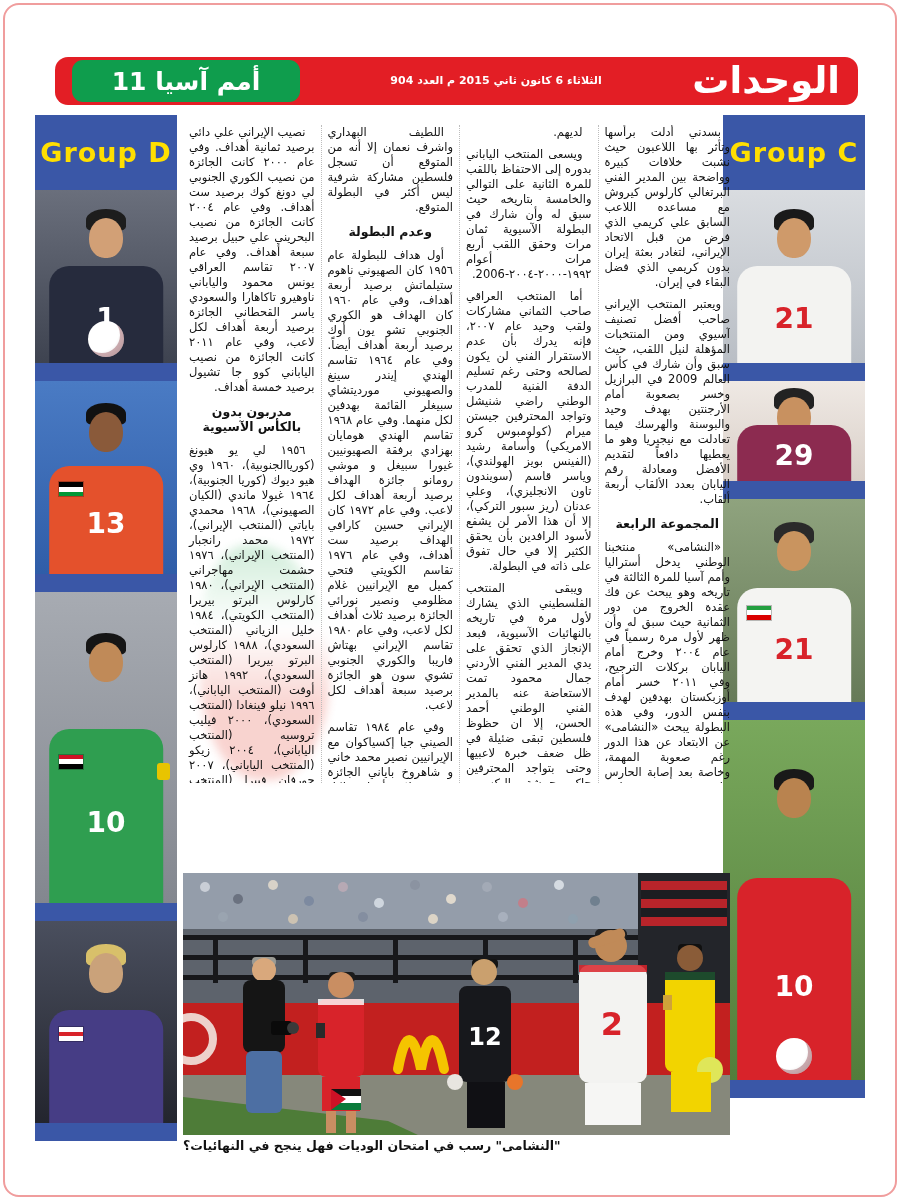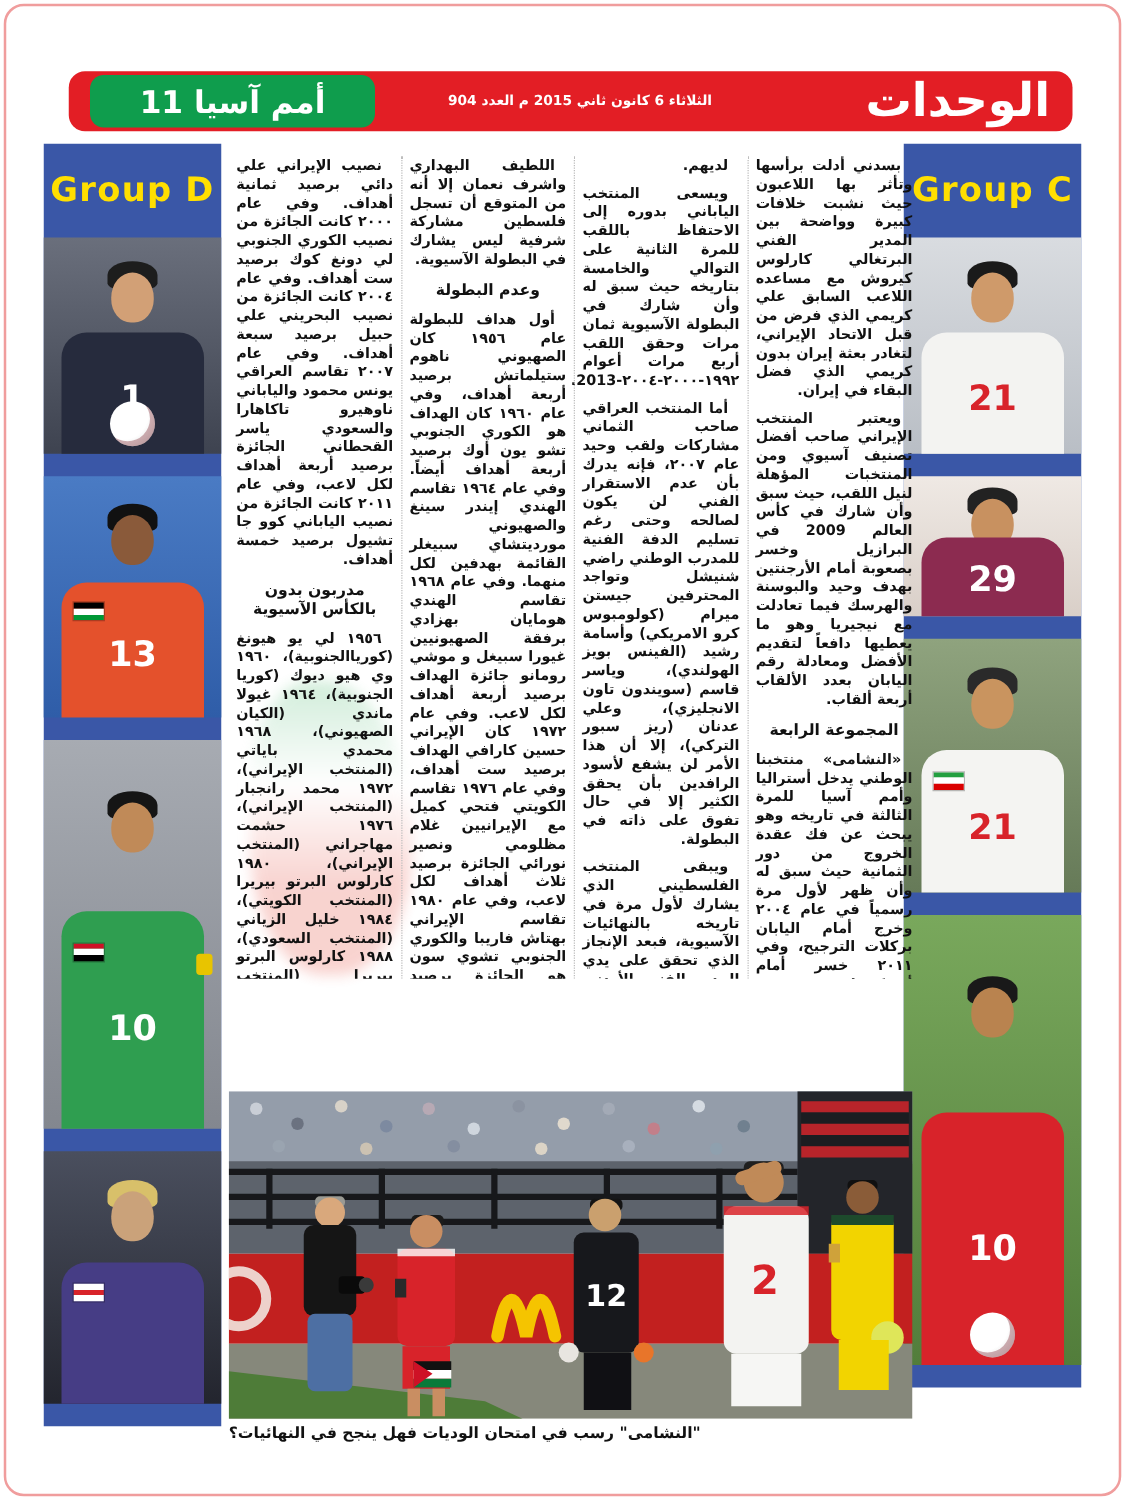--- a/index.html
+++ b/index.html
@@ -5,21 +5,21 @@
   html,body{margin:0;padding:0;}
   body{
     width:900px;height:1200px;position:relative;background:#ffffff;overflow:hidden;
     font-family:"DejaVu Sans","Liberation Sans",sans-serif;
   }
   .page-frame{position:absolute;inset:3px;border:2px solid #f09d9d;border-radius:16px;pointer-events:none;z-index:50;}
 
   
   .header-bar{position:absolute;left:55px;top:57px;width:803px;height:48px;background:#e31e25;border-radius:13px;}
   .masthead{position:absolute;right:18px;top:1px;height:62px;line-height:46px;color:#fff;font-size:37px;font-weight:bold;direction:rtl;}
-  .edition{position:absolute;left:284px;top:0;width:250px;height:48px;line-height:48px;text-align:center;color:#fff;font-size:11px;font-weight:bold;direction:rtl;}
+  .edition{position:absolute;left:316px;top:0;width:250px;height:48px;line-height:48px;text-align:center;color:#fff;font-size:11px;font-weight:bold;direction:rtl;}
   .badge-green{position:absolute;left:72px;top:60px;width:228px;height:42px;background:#0f9d4d;border-radius:11px;
     display:flex;align-items:center;justify-content:center;color:#fff;font-size:25px;font-weight:bold;direction:rtl;}
 
   
   .sidebar{position:absolute;top:115px;width:142px;background:#3a57a7;}
   .sidebar.left{left:35px;}
   .sidebar.right{left:723px;}
   .group-header{height:75px;display:flex;align-items:center;justify-content:center;
     color:#ffdf00;font-size:27px;font-weight:bold;letter-spacing:1px;}
   .photos{display:flex;flex-direction:column;gap:18px;padding-bottom:18px;}
@@ -35,21 +35,21 @@
   .fig-ball{position:absolute;bottom:6px;left:50%;transform:translateX(-50%);width:36px;height:36px;border-radius:50%;
     background:radial-gradient(circle at 30% 30%,#ffffff 55%,#cfcfcf);box-shadow:inset -4px -4px 0 rgba(120,30,40,.35);}
 
   
   .article{position:absolute;left:183px;top:112px;width:547px;direction:rtl;}
   .kicker{text-align:center;color:#e31e25;font-size:23px;font-weight:bold;line-height:1.2;}
   .headline{text-align:center;color:#189b48;font-size:33px;font-weight:bold;line-height:1.25;margin-top:2px;}
   .columns{display:flex;direction:rtl;margin-top:13px;height:658px;overflow:hidden;position:relative;z-index:2;}
   .col{flex:1;min-width:0;text-align:justify;font-size:11.5px;line-height:15px;color:#111;padding-left:6px;}
   .col:not(:first-child){border-right:1px dotted #bdbdbd;padding-right:6px;}
-  .col-para{margin:0 0 7px;text-indent:9px;font-weight:bold;}
+  .col-para{margin:0 0 7px;text-indent:9px;}
   .col-heading{text-align:center;font-weight:bold;font-size:12.5px;margin:9px 0;}
   .watermark{position:absolute;left:200px;top:545px;width:130px;height:235px;z-index:1;opacity:.22;filter:blur(5px);
     background:linear-gradient(180deg,#2fae57 0%,#ffffff 35%,#e33a2a 70%,#e33a2a 100%);border-radius:40% 60% 50% 50%;}
 
   
   .main-photo{position:absolute;left:183px;top:873px;width:547px;height:262px;z-index:2;}
   .main-photo svg{display:block;width:100%;height:100%;}
   .caption{position:absolute;left:183px;top:1138px;width:547px;direction:rtl;text-align:left;
     font-size:12.5px;font-weight:bold;color:#111;z-index:2;}
 </style>
@@ -118,21 +118,21 @@
 <div class="sidebar right">
   <div class="group-header">Group C</div>
   <div class="photos" id="photos-right">
       <div class="photo" style="height: 173px; background: linear-gradient(rgb(217, 220, 224) 0%, rgb(185, 190, 197) 100%);">
         <div class="fig-hair" style="background: rgb(26, 26, 26);"></div>
         <div class="fig-head" style="background: rgb(207, 154, 106);"></div>
         <div class="fig-torso" style="background: rgb(243, 243, 241);">
           <span class="fig-num" style="color: rgb(216, 35, 42);">21</span>
         </div>
       </div>
-      <div class="photo" style="height: 112px; background: linear-gradient(rgb(239, 233, 228) 0%, rgb(217, 207, 200) 100%);">
+      <div class="photo" style="height: 100px; background: linear-gradient(rgb(239, 233, 228) 0%, rgb(217, 207, 200) 100%);">
         <div class="fig-hair" style="background: rgb(34, 34, 34);"></div>
         <div class="fig-head" style="background: rgb(200, 145, 96);"></div>
         <div class="fig-torso" style="background: rgb(140, 43, 80);">
           <span class="fig-num" style="color: rgb(255, 255, 255);">29</span>
         </div>
       </div>
       <div class="photo" style="height: 203px; background: linear-gradient(rgb(143, 163, 126) 0%, rgb(102, 122, 88) 100%);">
         <div class="fig-hair" style="background: rgb(42, 42, 42);"></div>
         <div class="fig-head" style="background: rgb(201, 148, 95);"></div>
         <div class="fig-torso" style="background: rgb(244, 244, 242);">
@@ -160,26 +160,26 @@
 <div class="article">
   <div class="columns">
     <div class="col">
         <p class="col-para">بسدني أدلت برأسها وتأثر بها اللاعبون حيث نشبت خلافات كبيرة وواضحة بين المدير الفني البرتغالي كارلوس كيروش مع مساعده اللاعب السابق علي كريمي الذي فرض من قبل الاتحاد الإيراني، لتغادر بعثة إيران بدون كريمي الذي فضل البقاء في إيران.</p>
         <p class="col-para">ويعتبر المنتخب الإيراني صاحب أفضل تصنيف آسيوي ومن المنتخبات المؤهلة لنيل اللقب، حيث سبق وأن شارك في كأس العالم 2009 في البرازيل وخسر بصعوبة أمام الأرجنتين بهدف وحيد والبوسنة والهرسك فيما تعادلت مع نيجيريا وهو ما يعطيها دافعاً لتقديم الأفضل ومعادلة رقم اليابان بعدد الألقاب أربعة ألقاب.</p>
         <div class="col-heading">المجموعة الرابعة</div>
         <p class="col-para">«النشامى» منتخبنا الوطني يدخل أستراليا وأمم آسيا للمرة الثالثة في تاريخه وهو يبحث عن فك عقدة الخروج من دور الثمانية حيث سبق له وأن ظهر لأول مرة رسمياً في عام ٢٠٠٤ وخرج أمام اليابان بركلات الترجيح، وفي ٢٠١١ خسر أمام أوزبكستان بهدفين لهدف بنفس الدور، وفي هذه البطولة يبحث «النشامى» عن الابتعاد عن هذا الدور رغم صعوبة المهمة، وخاصة بعد إصابة الحارس عامر شفيع وعدم تعافي المهاجم أحمد هايل من الإصابة التي لحقت به مؤخراً إلا أن خبرة الإنجليزي ويلكنز من الممكن أن تلعب دوراً مؤثراً في شد أزر لاعبي المنتخب لتقديم أفضل ما</p>
       </div>
     <div class="col">
         <p class="col-para">لديهم.</p>
-        <p class="col-para">ويسعى المنتخب الياباني بدوره إلى الاحتفاظ باللقب للمرة الثانية على التوالي والخامسة بتاريخه حيث سبق له وأن شارك في البطولة الآسيوية ثمان مرات وحقق اللقب أربع مرات أعوام ١٩٩٢-٢٠٠٠-٢٠٠٤-2013.</p>
+        <p class="col-para">ويسعى المنتخب الياباني بدوره إلى الاحتفاظ باللقب للمرة الثانية على التوالي والخامسة بتاريخه حيث سبق له وأن شارك في البطولة الآسيوية ثمان مرات وحقق اللقب أربع مرات أعوام ١٩٩٢-٢٠٠٠-٢٠٠٤-2006.</p>
         <p class="col-para">أما المنتخب العراقي صاحب الثماني مشاركات ولقب وحيد عام ٢٠٠٧، فإنه يدرك بأن عدم الاستقرار الفني لن يكون لصالحه وحتى رغم تسليم الدفة الفنية للمدرب الوطني راضي شنيشل وتواجد المحترفين جيستن ميرام (كولومبوس كرو الامريكي) وأسامة رشيد (الفينس بويز الهولندي)، وياسر قاسم (سويندون تاون الانجليزي)، وعلي عدنان (ريز سبور التركي)، إلا أن هذا الأمر لن يشفع لأسود الرافدين بأن يحقق الكثير إلا في حال تفوق على ذاته في البطولة.</p>
         <p class="col-para">ويبقى المنتخب الفلسطيني الذي يشارك لأول مرة في تاريخه بالنهائيات الآسيوية، فبعد الإنجاز الذي تحقق على يدي المدير الفني الأردني جمال محمود تمت الاستعاضة عنه بالمدير الفني الوطني أحمد الحسن، إلا ان حظوظ فلسطين تبقى ضئيلة في ظل ضعف خبرة لاعبيها وحتى بتواجد المحترفين جاكي حبيشة واليكسيس نصار وعبد</p>
       </div>
     <div class="col">
-        <p class="col-para">اللطيف البهداري واشرف نعمان إلا أنه من المتوقع أن تسجل فلسطين مشاركة شرفية ليس يشارك في البطولة الآسيوية.</p>
+        <p class="col-para">اللطيف البهداري واشرف نعمان إلا أنه من المتوقع أن تسجل فلسطين مشاركة شرفية ليس أكثر في البطولة المتوقع.</p>
         <div class="col-heading">وعدم البطولة</div>
         <p class="col-para">أول هداف للبطولة عام ١٩٥٦ كان الصهيوني ناهوم ستيلماتش برصيد أربعة أهداف، وفي عام ١٩٦٠ كان الهداف هو الكوري الجنوبي تشو يون أوك برصيد أربعة أهداف أيضاً. وفي عام ١٩٦٤ تقاسم الهندي إيندر سينغ والصهيوني مورديتشاي سبيغلر القائمة بهدفين لكل منهما. وفي عام ١٩٦٨ تقاسم الهندي هومايان بهزادي برفقة الصهيونيين غيورا سبيغل و موشي رومانو جائزة الهداف برصيد أربعة أهداف لكل لاعب. وفي عام ١٩٧٢ كان الإيراني حسين كارافي الهداف برصيد ست أهداف، وفي عام ١٩٧٦ تقاسم الكويتي فتحي كميل مع الإيرانيين غلام مظلومي ونصير نورائي الجائزة برصيد ثلاث أهداف لكل لاعب، وفي عام ١٩٨٠ تقاسم الإيراني بهتاش فاريبا والكوري الجنوبي تشوي سون هو الجائزة برصيد سبعة أهداف لكل لاعب.</p>
         <p class="col-para">وفي عام ١٩٨٤ تقاسم الصيني جيا إكسياكوان مع الإيرانيين نصير محمد خاني و شاهروخ باياني الجائزة برصيد ثلاث أهداف لكل منهم، وفي عام ١٩٨٨ كانت الجائزة من نصيب الكوري الجنوبي لي تاي هو برصيد ثلاث أهداف، وفي عام ١٩٩٢ كانت الجائزة من رصيد السعودي فهد الهريفي برصيد ثلاث أهداف، وفي عام ١٩٩٦ كانت الجائزة من</p>
       </div>
     <div class="col">
         <p class="col-para">نصيب الإيراني علي دائي برصيد ثمانية أهداف. وفي عام ٢٠٠٠ كانت الجائزة من نصيب الكوري الجنوبي لي دونغ كوك برصيد ست أهداف. وفي عام ٢٠٠٤ كانت الجائزة من نصيب البحريني علي حبيل برصيد سبعة أهداف. وفي عام ٢٠٠٧ تقاسم العراقي يونس محمود والياباني ناوهيرو تاكاهارا والسعودي ياسر القحطاني الجائزة برصيد أربعة أهداف لكل لاعب، وفي عام ٢٠١١ كانت الجائزة من نصيب الياباني كوو جا تشيول برصيد خمسة أهداف.</p>
         <div class="col-heading">مدربون بدون بالكأس الآسيوية</div>
         <p class="col-para">١٩٥٦ لي يو هيونغ (كورياالجنوبية)، ١٩٦٠ وي هيو ديوك (كوريا الجنوبية)، ١٩٦٤ غيولا ماندي (الكيان الصهيوني)، ١٩٦٨ محمدي باياتي (المنتخب الإيراني)، ١٩٧٢ محمد رانجبار (المنتخب الإيراني)، ١٩٧٦ حشمت مهاجراني (المنتخب الإيراني)، ١٩٨٠ كارلوس البرتو بيريرا (المنتخب الكويتي)، ١٩٨٤ خليل الزياني (المنتخب السعودي)، ١٩٨٨ كارلوس البرتو بيريرا (المنتخب السعودي)، ١٩٩٢ هانز أوفت (المنتخب الياباني)، ١٩٩٦ نيلو فينغادا (المنتخب السعودي)، ٢٠٠٠ فيليب تروسيه (المنتخب الياباني)، ٢٠٠٤ زيكو (المنتخب الياباني)، ٢٠٠٧ جورفان فييرا (المنتخب العراقي)، ٢٠١١ البيرتو زاكيروني (المنتخب الياباني).</p>
       </div>
   </div>

